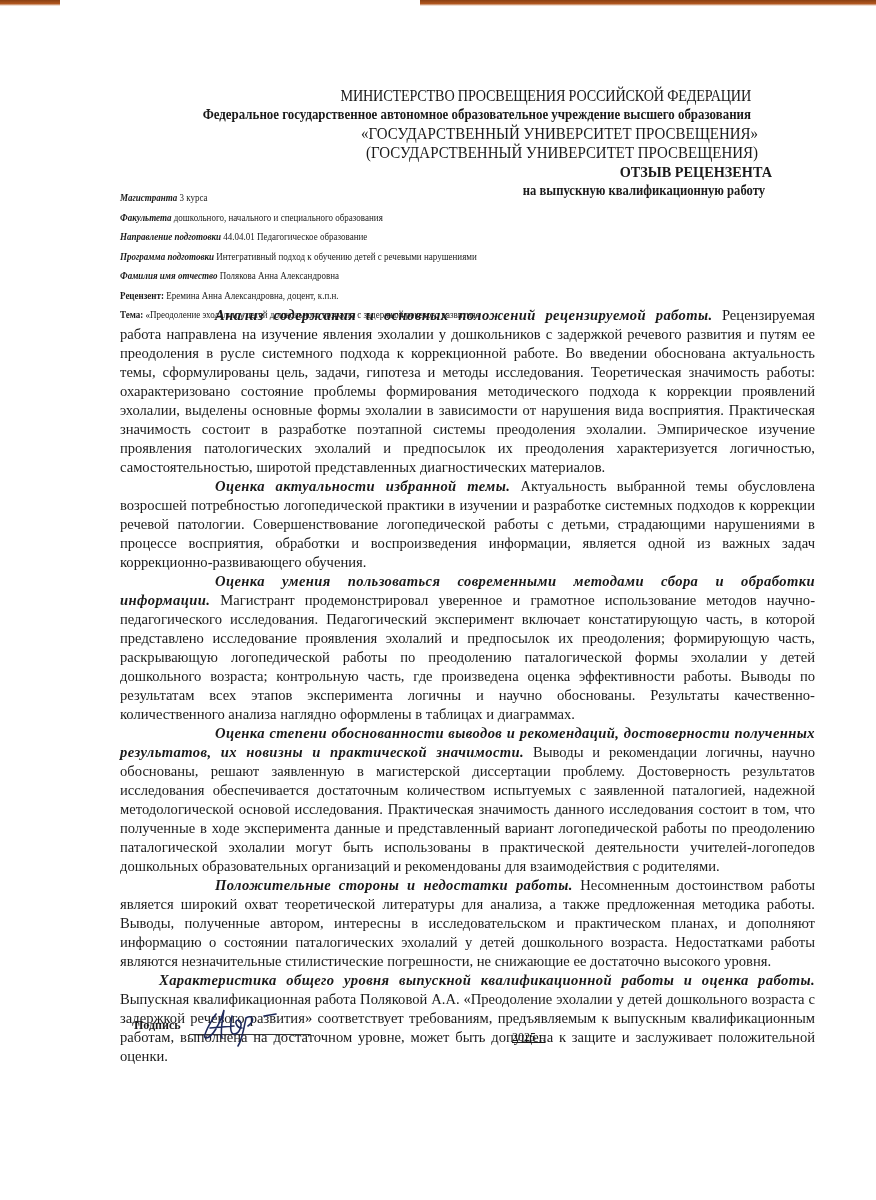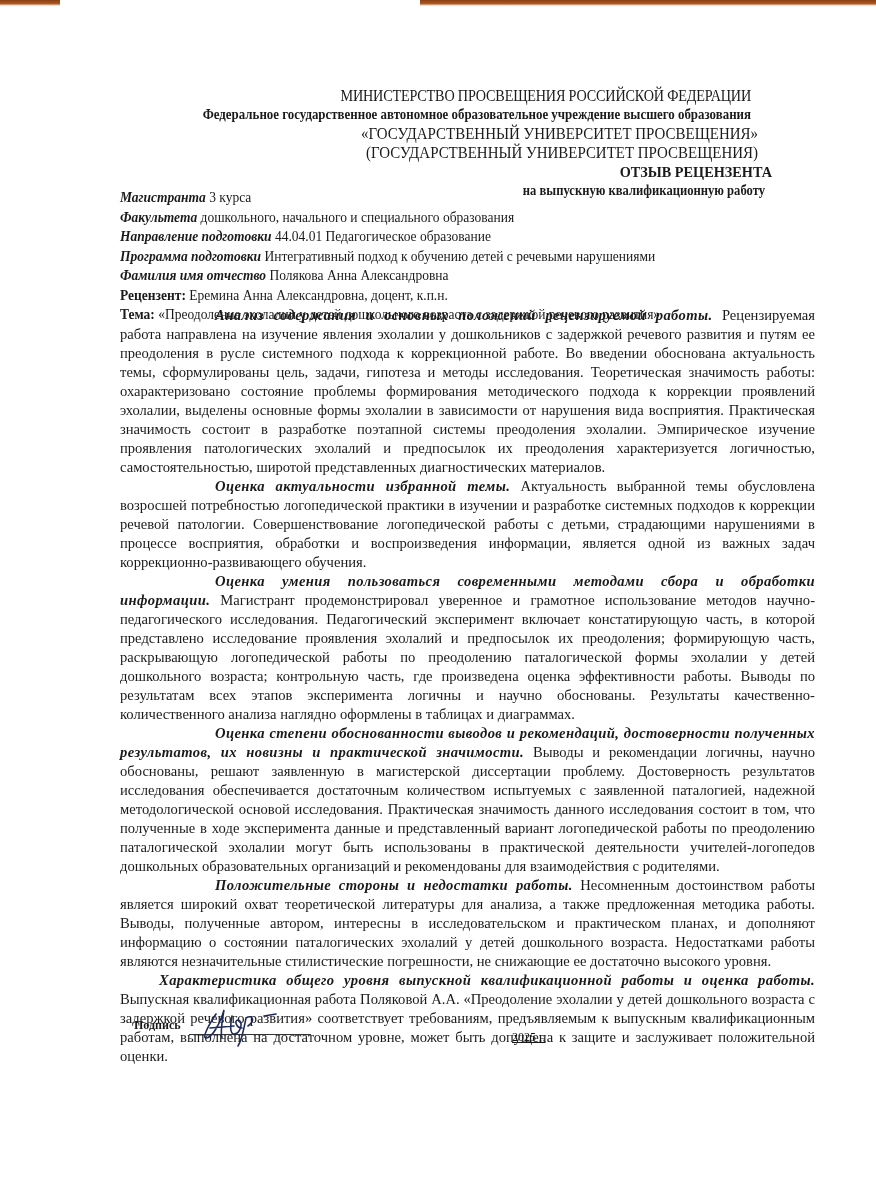--- a/index.html
+++ b/index.html
@@ -24,21 +24,21 @@
       line-height: 19px;
     }
     .header .l1 { font-size: 16.5px; transform: scaleX(0.86); display: block; letter-spacing: -0.2px; }
     .header .l2 { font-size: 15px; font-weight: bold; transform: scaleX(0.86); display: block; }
     .header .l3 { font-size: 17px; transform: scaleX(0.88); display: block; }
     .header .l4 { font-size: 17px; transform: scaleX(0.88); display: block; }
     .header .l5 { font-size: 15.5px; font-weight: bold; display: block; transform: scaleX(0.92); }
     .header .l6 { font-size: 14px; font-weight: bold; display: block; transform: scaleX(0.9); padding-left: 60px; }
     .fields {
       position: absolute; top: 188px; left: 120px; width: 680px;
-      font-size: 15px; line-height: 19.5px;
+      font-size: 10px; line-height: 19.5px;
     }
     .fields div { white-space: nowrap; transform-origin: left; transform: scaleX(0.9); }
     .fields .lbl { font-weight: bold; font-style: italic; }
     .fields .lbl-b { font-weight: bold; }
     .body-text {
       position: absolute; top: 306px; left: 120px; width: 695px;
       font-size: 14.6px; line-height: 19px; text-align: justify;
     }
     .body-text p { margin: 0; text-indent: 56px; }
     .body-text p.noindent { text-indent: 0; }

